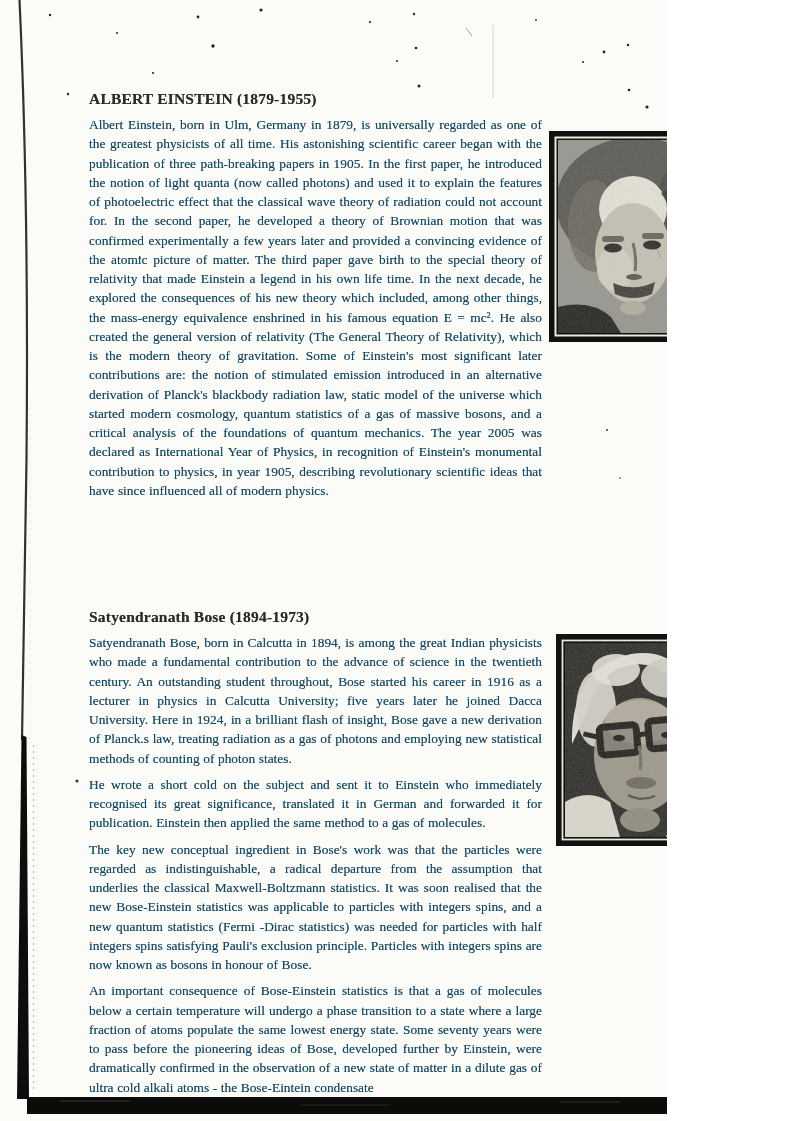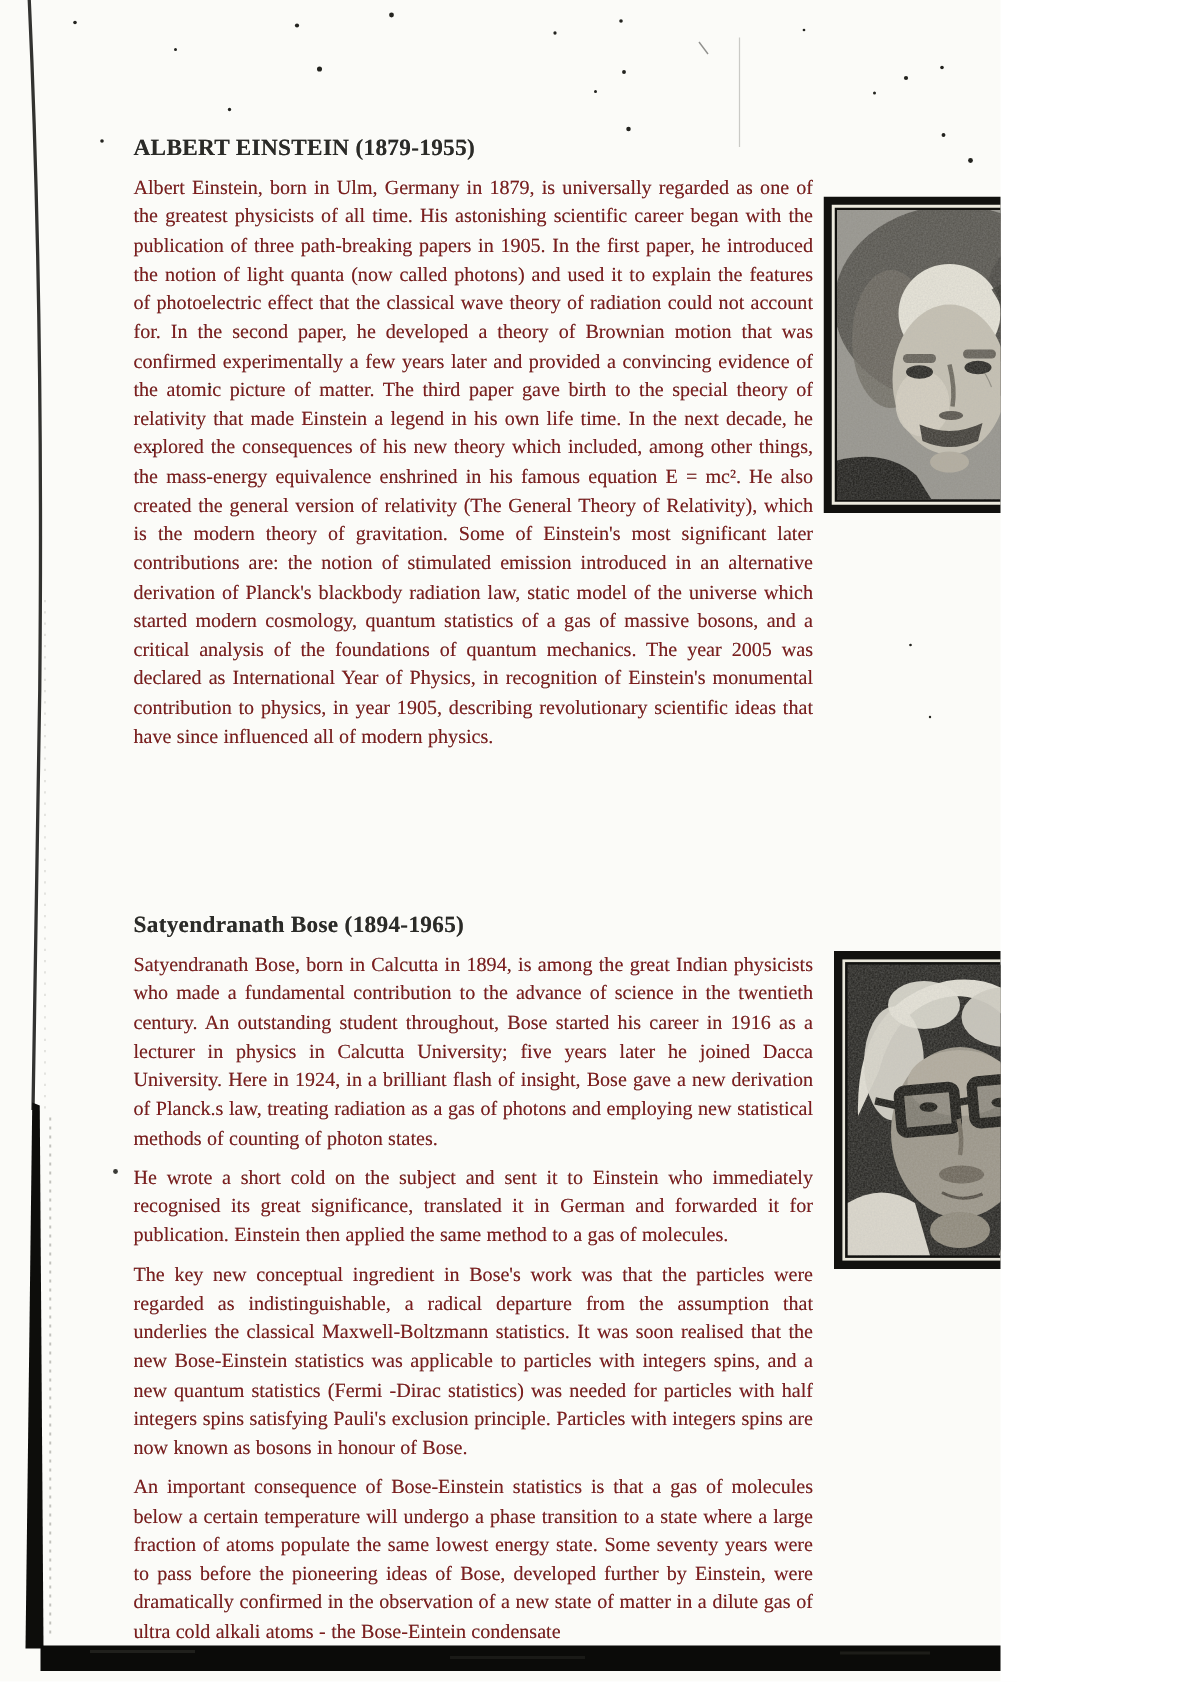--- a/index.html
+++ b/index.html
@@ -13,21 +13,21 @@
   #sec-bose{top:608px;}
   .sec h2{
     margin:0 0 7px 0; font-size:15.5px; font-weight:bold;
     letter-spacing:0.2px; color:#16161
 4;
     text-shadow:0 0 0.35px rgba(30,30,28,0.6);
   }
   .sec p{
     margin:0 0 7px 0; font-size:13.4px; line-height:19.25px;
     text-align:justify; word-spacing:0.25px;
-    color:#7f1d1d; text-shadow:0 0 0.3px rgba(45,45,42,0.55);
+    color:#0c4a6e; text-shadow:0 0 0.3px rgba(45,45,42,0.55);
   }
   .photo{position:absolute; margin:0; padding:0; line-height:0;}
   #photo-einstein{left:549px; top:131px;}
   #photo-bose{left:556px; top:634px;}
   .margin-note{
     position:absolute; left:761px; top:834px; height:248px; width:12px;
     writing-mode:vertical-rl; transform:rotate(180deg);
     font-family:"Liberation Sans", sans-serif; font-size:6.2px;
     letter-spacing:0.45px; color:#55544e; white-space:nowrap; overflow:hidden;
   }
@@ -42,21 +42,21 @@
 <body>
 
 <div class="page">
 
   <section class="sec" id="sec-einstein">
     <h2>ALBERT EINSTEIN (1879-1955)</h2>
     <p>Albert Einstein, born in Ulm, Germany in 1879, is universally regarded as one of the greatest physicists of all time. His astonishing scientific career began with the publication of three path-breaking papers in 1905. In the first paper, he introduced the notion of light quanta (now called photons) and used it to explain the features of photoelectric effect that the classical wave theory of radiation could not account for. In the second paper, he developed a theory of Brownian motion that was confirmed experimentally a few years later and provided a convincing evidence of the atomic picture of matter. The third paper gave birth to the special theory of relativity that made Einstein a legend in his own life time. In the next decade, he explored the consequences of his new theory which included, among other things, the mass-energy equivalence enshrined in his famous equation E = mc². He also created the general version of relativity (The General Theory of Relativity), which is the modern theory of gravitation. Some of Einstein's most significant later contributions are: the notion of stimulated emission introduced in an alternative derivation of Planck's blackbody radiation law, static model of the universe which started modern cosmology, quantum statistics of a gas of massive bosons, and a critical analysis of the foundations of quantum mechanics. The year 2005 was declared as International Year of Physics, in recognition of Einstein's monumental contribution to physics, in year 1905, describing revolutionary scientific ideas that have since influenced all of modern physics.</p>
   </section>
 
   <section class="sec" id="sec-bose">
-    <h2>Satyendranath Bose (1894-1965)</h2>
+    <h2>Satyendranath Bose (1894-1973)</h2>
     <p>Satyendranath Bose, born in Calcutta in 1894, is among the great Indian physicists who made a fundamental contribution to the advance of science in the twentieth century. An outstanding student throughout, Bose started his career in 1916 as a lecturer in physics in Calcutta University; five years later he joined Dacca University. Here in 1924, in a brilliant flash of insight, Bose gave a new derivation of Planck.s law, treating radiation as a gas of photons and employing new statistical methods of counting of photon states.</p>
     <p>He wrote a short cold on the subject and sent it to Einstein who immediately recognised its great significance, translated it in German and forwarded it for publication. Einstein then applied the same method to a gas of molecules.</p>
     <p>The key new conceptual ingredient in Bose's work was that the particles were regarded as indistinguishable, a radical departure from the assumption that underlies the classical Maxwell-Boltzmann statistics. It was soon realised that the new Bose-Einstein statistics was applicable to particles with integers spins, and a new quantum statistics (Fermi -Dirac statistics) was needed for particles with half integers spins satisfying Pauli's exclusion principle. Particles with integers spins are now known as bosons in honour of Bose.</p>
     <p>An important consequence of Bose-Einstein statistics is that a gas of molecules below a certain temperature will undergo a phase transition to a state where a large fraction of atoms populate the same lowest energy state. Some seventy years were to pass before the pioneering ideas of Bose, developed further by Einstein, were dramatically confirmed in the observation of a new state of matter in a dilute gas of ultra cold alkali atoms - the Bose-Eintein condensate</p>
   </section>
 
   <figure class="photo" id="photo-einstein">
     <svg width="175" height="211" viewBox="0 0 175 211" xmlns="http://www.w3.org/2000/svg">
       <defs>
         <filter id="gE" x="0%" y="0%" width="100%" height="100%">

